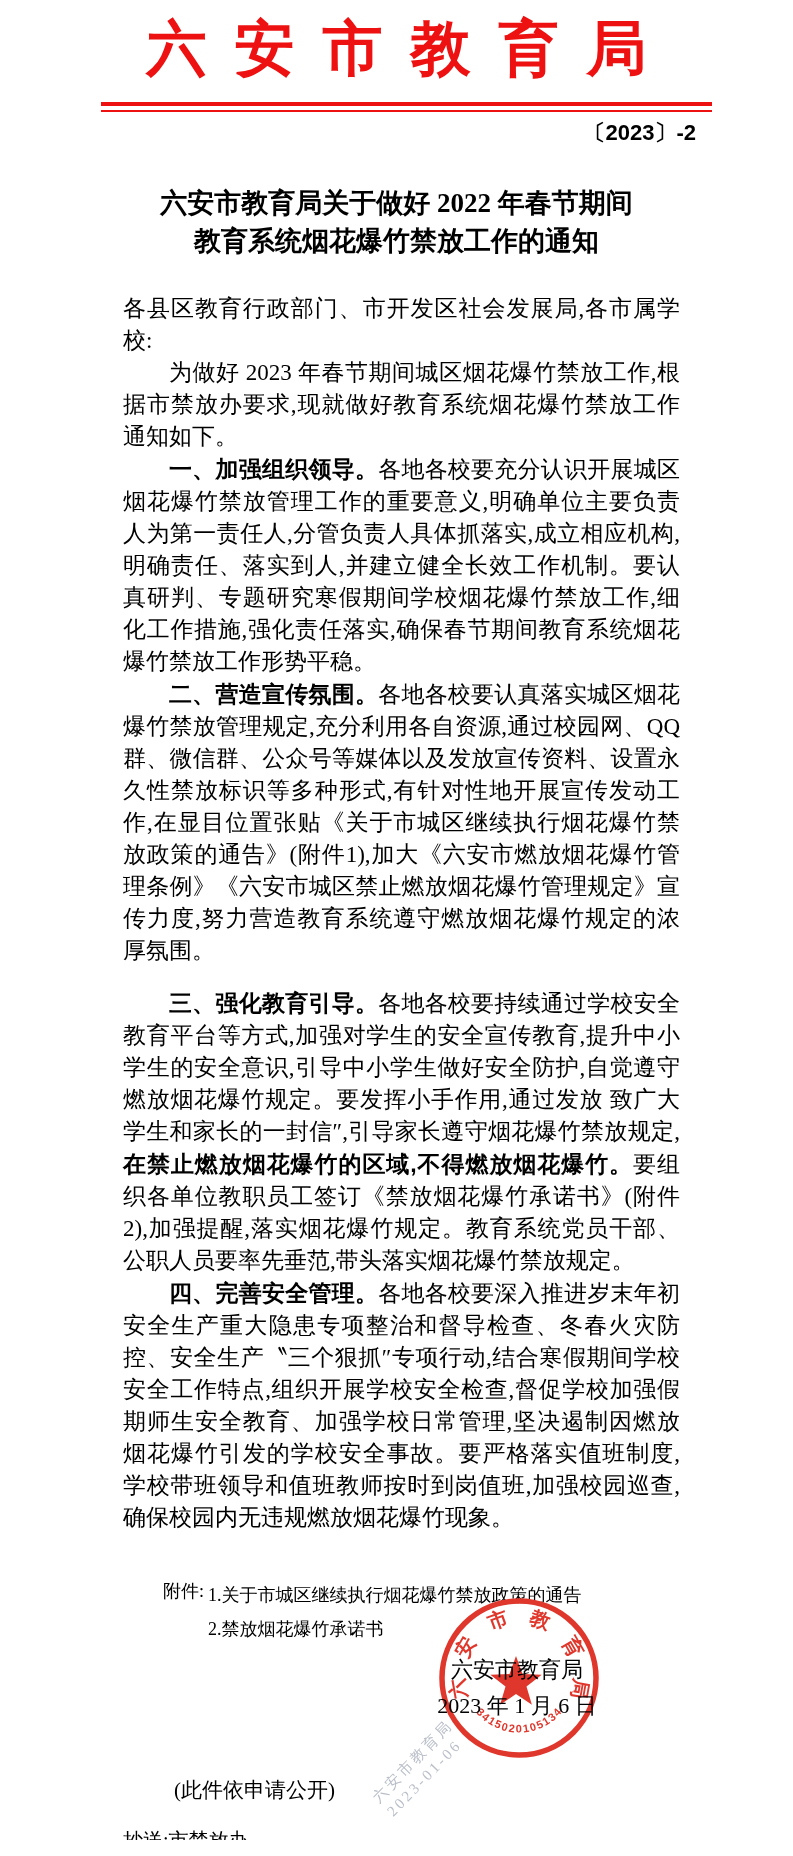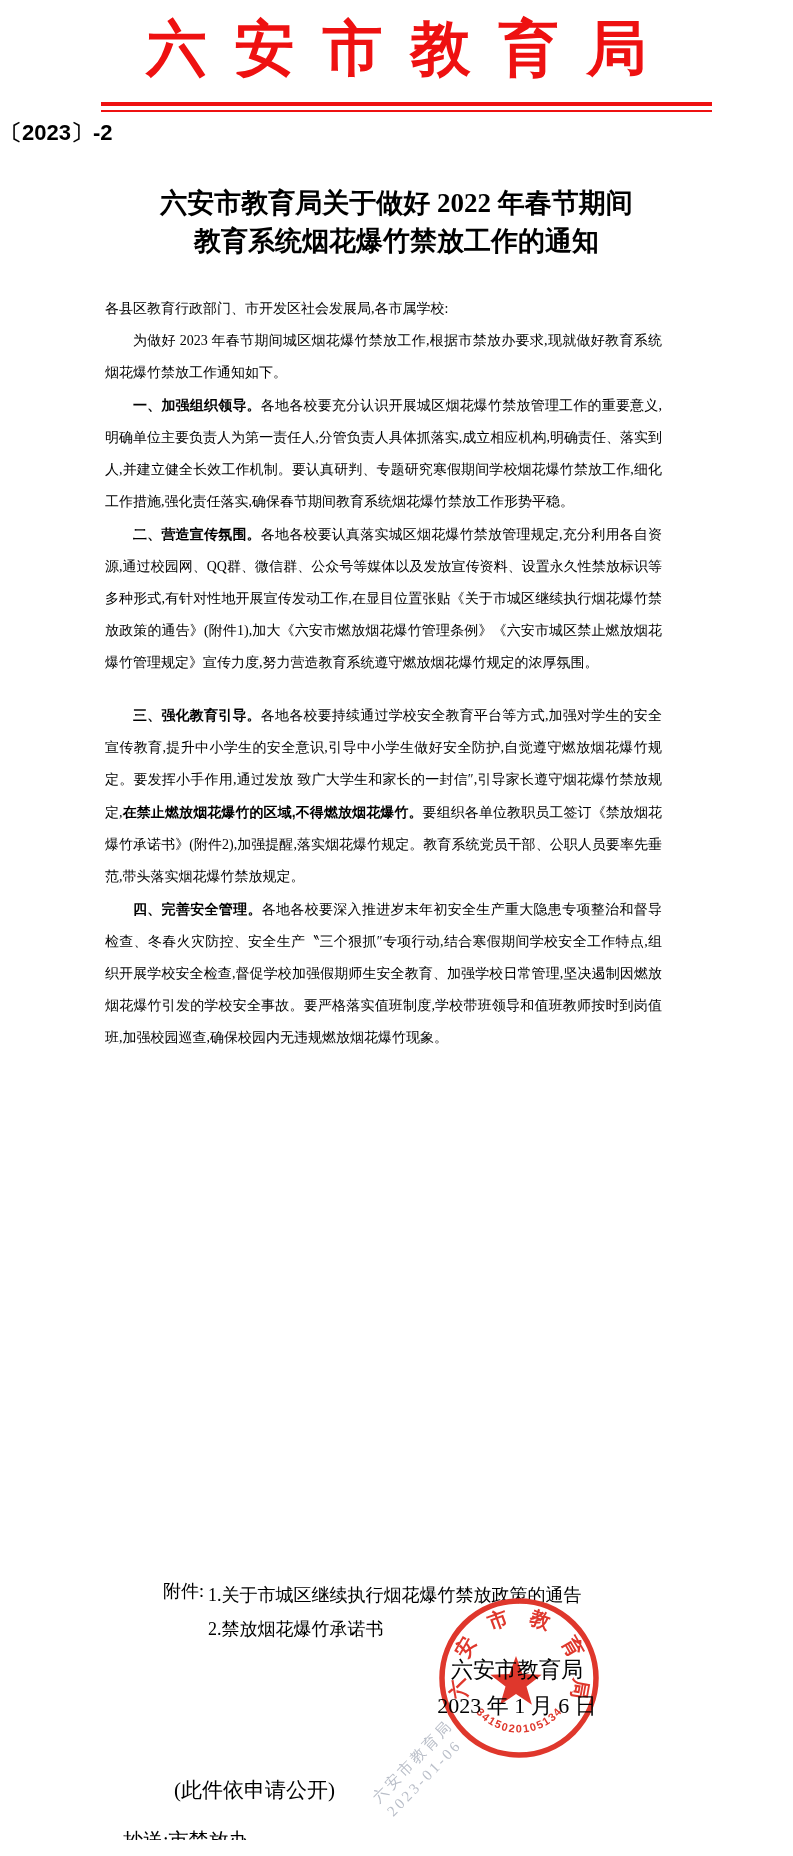--- a/index.html
+++ b/index.html
@@ -7,29 +7,29 @@
         font-family:"Liberation Serif","DejaVu Serif",serif;color:#000;text-decoration:underline;}
 
   .masthead{position:absolute;top:16px;left:0;width:793px;text-align:center;
             font-weight:bold;font-size:60px;line-height:66px;
             letter-spacing:28px;padding-left:28px;box-sizing:border-box;
             color:var(--red,#ee1111);}
 
   .rule-thick{position:absolute;top:102px;left:101px;width:611px;height:4px;background:var(--red,#ee1111);}
   .rule-thin {position:absolute;top:110px;left:101px;width:611px;height:2px;background:var(--red,#ee1111);}
 
-  .doc-number{position:absolute;top:118px;left:0;width:688px;
+  .doc-number{position:absolute;top:118px;left:8px;width:688px;text-align:right;
               font-family:"Liberation Sans","DejaVu Sans",sans-serif;
               font-weight:bold;font-size:22px;}
 
   .title{position:absolute;top:184px;left:0;width:793px;text-align:center;
          font-weight:bold;font-size:27px;line-height:38px;}
 
-  .body-block{position:absolute;top:293px;left:105px;width:557px;
-              font-size:14px;line-height:32px;text-align:justify;}
+  .body-block{position:absolute;top:293px;left:123px;width:557px;
+              font-size:23px;line-height:32px;text-align:justify;}
   .body-block p{margin:0;}
   .para.indent{text-indent:2em;}
   .para.gap{margin-top:20px;}
   .seg{font-family:"Liberation Serif","DejaVu Serif",serif;}
   .seg.bold{font-weight:bold;font-family:"Liberation Sans","DejaVu Sans",sans-serif;}
 
   .attachments{position:absolute;top:1574px;left:163px;width:520px;
                font-size:18px;line-height:34px;display:flex;}
   .attachments .label{white-space:nowrap;}
   .attachments .items{margin:4px;padding:0;list-style:none;}

